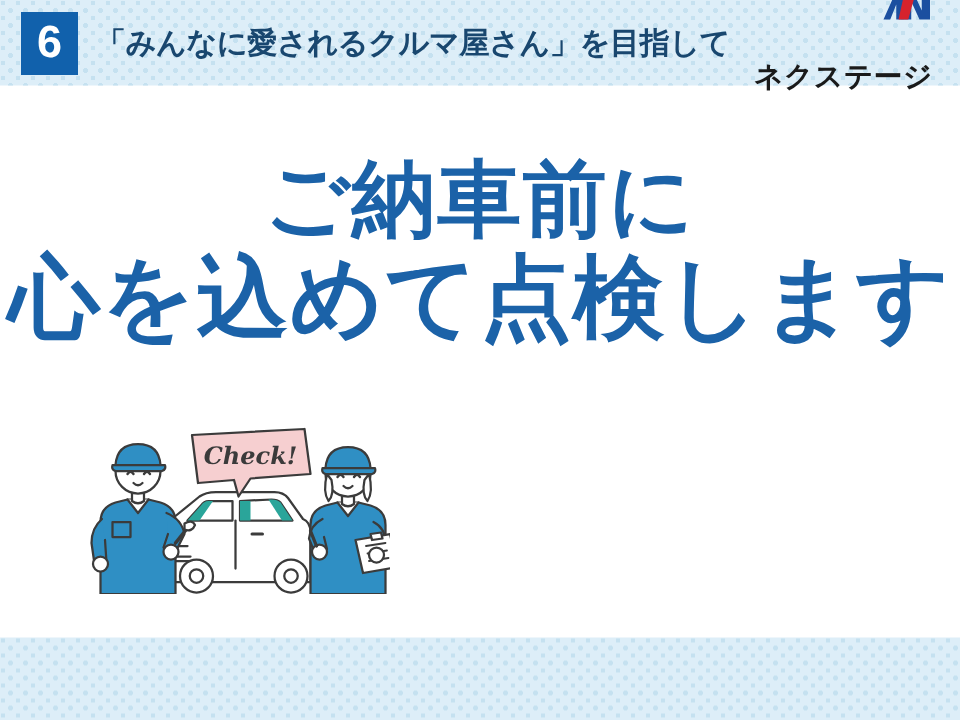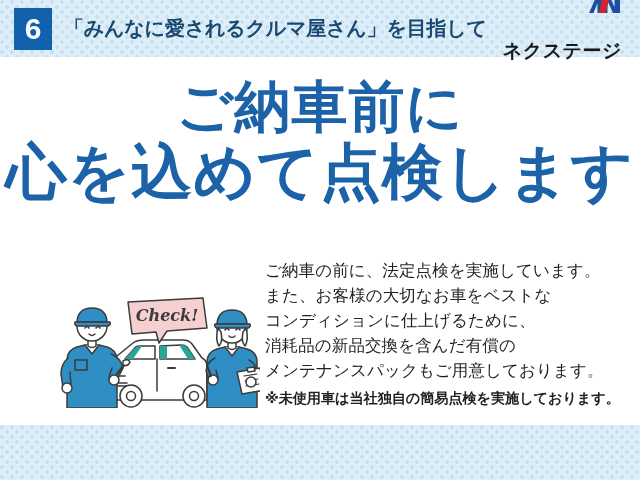--- a/index.html
+++ b/index.html
@@ -78,20 +78,21 @@
     text-align: center;
     color: #1b62a8;
     font-weight: bold;
     line-height: 1.02;
     letter-spacing: 1px;
   }
   .headline-line {
     display: block;
     font-size: 58px;
     white-space: nowrap;
+    margin-top: 26px;
   }
   #headline-line-1 { font-size: 56px; }
   #headline-line-2 { font-size: 61px; margin-top: 6px; }
 
   
   #body-copy {
     position: absolute;
     left: 265px;
     top: 258px;
     width: 370px;
@@ -107,21 +108,21 @@
     font-weight: bold;
     letter-spacing: -0.1px;
     margin-top: 3px;
     white-space: nowrap;
   }
 
   
   #illustration {
     position: absolute;
     left: 55px;
-    top: 288px;
+    top: 276px;
     width: 205px;
     height: 120px;
   }
   #illustration svg { display: block; }
 
   
   #footer {
     bottom: 0;
     top: 425px;
     height: 55px;
@@ -160,28 +161,20 @@
   <div id="header-inner">
     <div id="num-badge">6</div>
     <div id="header-title">「みんなに愛されるクルマ屋さん」を目指して</div>
   </div>
 
   <div id="headline">
     <span class="headline-line" id="headline-line-1">ご納車前に</span>
     <span class="headline-line" id="headline-line-2">心を込めて点検します</span>
   </div>
 
-  <div id="body-copy">
-    <span class="line">ご納車の前に、法定点検を実施しています。</span>
-    <span class="line">また、お客様の大切なお車をベストな</span>
-    <span class="line">コンディションに仕上げるために、</span>
-    <span class="line">消耗品の新品交換を含んだ有償の</span>
-    <span class="line">メンテナンスパックもご用意しております。</span>
-    <span id="body-note">※未使用車は当社独自の簡易点検を実施しております。</span>
-  </div>
 
   <div id="illustration">
     <svg width="205" height="120" viewBox="0 0 205 120" xmlns="http://www.w3.org/2000/svg">
       <g stroke="#3b3b3b" stroke-width="1.5" stroke-linejoin="round" stroke-linecap="round" fill="none">
 
         <g>
 
           <path d="M55 112 L55 78 Q55 71 62 68 L78 55 Q82 52 89 52 L128 52 Q134 52 137 56 L147 70 Q152 72 152 79 L152 112 Z" fill="#ffffff"></path>
 
           <path d="M84 58 Q81 58 79 61 L70 71 L100 71 L100 58 Z" fill="#ffffff"></path>

